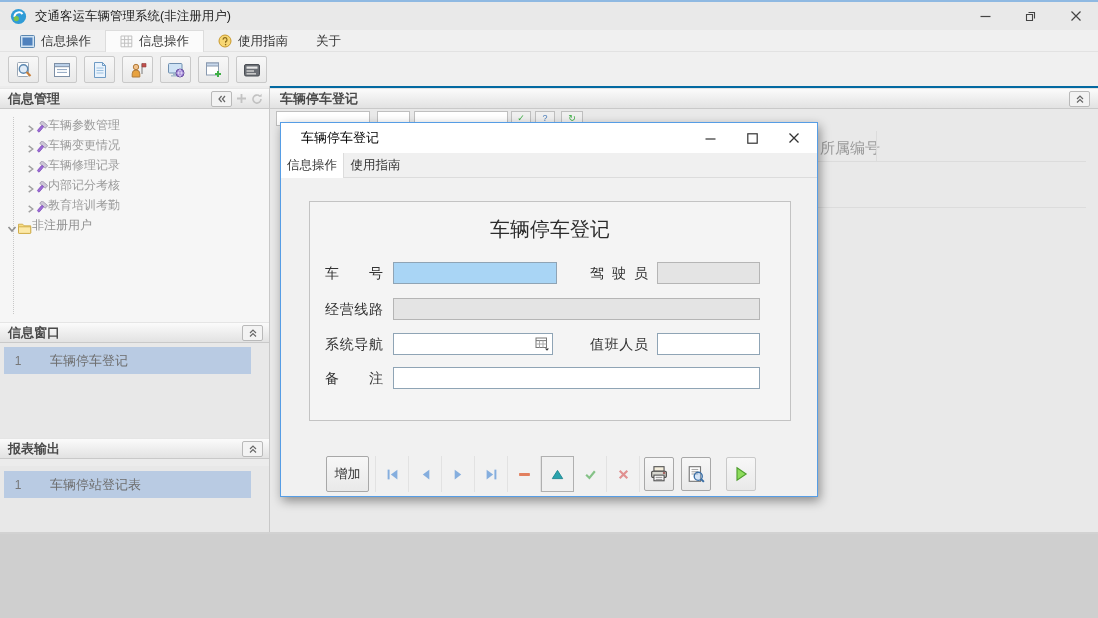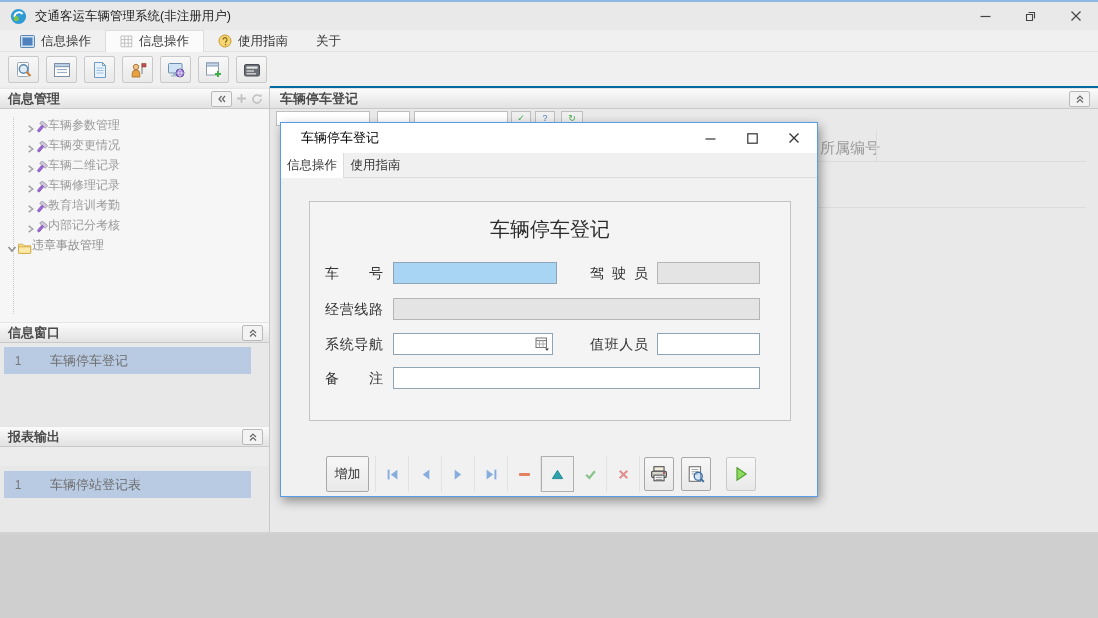--- a/index.html
+++ b/index.html
@@ -285,86 +285,74 @@
     <div class="tree-item leaf">
       <svg width="9" height="10" viewBox="0 0 10 10">
           <path d="M3 1.5 L7.5 5 L3 8.5" fill="none" stroke="#a2a2a2" stroke-width="1.6"></path>
         </svg>
       <svg width="13" height="13" viewBox="0 0 13 13">
           <g transform="rotate(40 6.5 6.5)">
             <rect x="2.5" y="1" width="7.5" height="3.6" rx="0.8" fill="#cdc8d6" stroke="#9a93a8" stroke-width="0.7"></rect>
             <rect x="5.3" y="4.4" width="2.4" height="7.4" rx="0.9" fill="#9b6ad6" stroke="#7b4ab6" stroke-width="0.7"></rect>
           </g>
         </svg>
-      <span>车辆二维记录</span>
+      <span>车辆修理记录</span>
     </div>
     <div class="tree-item leaf">
       <svg width="9" height="10" viewBox="0 0 10 10">
           <path d="M3 1.5 L7.5 5 L3 8.5" fill="none" stroke="#a2a2a2" stroke-width="1.6"></path>
         </svg>
       <svg width="13" height="13" viewBox="0 0 13 13">
           <g transform="rotate(40 6.5 6.5)">
             <rect x="2.5" y="1" width="7.5" height="3.6" rx="0.8" fill="#cdc8d6" stroke="#9a93a8" stroke-width="0.7"></rect>
             <rect x="5.3" y="4.4" width="2.4" height="7.4" rx="0.9" fill="#9b6ad6" stroke="#7b4ab6" stroke-width="0.7"></rect>
           </g>
         </svg>
-      <span>车辆修理记录</span>
+      <span>内部记分考核</span>
     </div>
     <div class="tree-item leaf">
       <svg width="9" height="10" viewBox="0 0 10 10">
           <path d="M3 1.5 L7.5 5 L3 8.5" fill="none" stroke="#a2a2a2" stroke-width="1.6"></path>
         </svg>
       <svg width="13" height="13" viewBox="0 0 13 13">
           <g transform="rotate(40 6.5 6.5)">
             <rect x="2.5" y="1" width="7.5" height="3.6" rx="0.8" fill="#cdc8d6" stroke="#9a93a8" stroke-width="0.7"></rect>
             <rect x="5.3" y="4.4" width="2.4" height="7.4" rx="0.9" fill="#9b6ad6" stroke="#7b4ab6" stroke-width="0.7"></rect>
           </g>
         </svg>
       <span>教育培训考勤</span>
     </div>
-    <div class="tree-item leaf">
-      <svg width="9" height="10" viewBox="0 0 10 10">
-          <path d="M3 1.5 L7.5 5 L3 8.5" fill="none" stroke="#a2a2a2" stroke-width="1.6"></path>
-        </svg>
-      <svg width="13" height="13" viewBox="0 0 13 13">
-          <g transform="rotate(40 6.5 6.5)">
-            <rect x="2.5" y="1" width="7.5" height="3.6" rx="0.8" fill="#cdc8d6" stroke="#9a93a8" stroke-width="0.7"></rect>
-            <rect x="5.3" y="4.4" width="2.4" height="7.4" rx="0.9" fill="#9b6ad6" stroke="#7b4ab6" stroke-width="0.7"></rect>
-          </g>
-        </svg>
-      <span>内部记分考核</span>
-    </div>
     <div class="tree-item folder">
       <svg width="10" height="10" viewBox="0 0 10 10">
           <path d="M1.5 3 L5 7 L8.5 3" fill="none" stroke="#8f8f8f" stroke-width="1.6"></path>
         </svg>
       <svg width="15" height="12" viewBox="0 0 14 12">
           <path d="M1 2.2 h4.2 l1.4 1.6 H13.2 V10.6 a0.8 0.8 0 0 1 -0.8 0.8 H1.8 A0.8 0.8 0 0 1 1 10.6 Z" fill="#f7dd84" stroke="#caa53d" stroke-width="0.8"></path>
           <path d="M1 4.8 h12.2 v5.8 a0.8 0.8 0 0 1 -0.8 0.8 H1.8 A0.8 0.8 0 0 1 1 10.6 Z" fill="#fce9a8" stroke="#caa53d" stroke-width="0.8"></path>
         </svg>
-      <span>违章事故管理</span>
+      <span>非注册用户</span>
     </div>
   </div>
 
   <div class="panel-header" style="left:0;top:322px;width:269px;height:21px">
     <span>信息窗口</span>
     <div class="hdr-btn" style="position:absolute;right:6px">
       <svg width="10" height="10" viewBox="0 0 10 10">
           <path d="M2 5 L5 2 L8 5 M2 8.5 L5 5.5 L8 8.5" fill="none" stroke="#666" stroke-width="1.2"></path>
         </svg>
     </div>
   </div>
   <div class="side-list" style="top:343px;height:99px">
     <div class="list-row" style="top:4px">
       <span class="idx">1</span>
       <span class="lbl">车辆停车登记</span>
     </div>
   </div>
 
-  <div class="panel-header" style="left:0;top:426px;width:269px;height:21px">
+  <div class="panel-header" style="left:0;top:438px;width:269px;height:21px">
     <span>报表输出</span>
     <div class="hdr-btn" style="position:absolute;right:6px">
       <svg width="10" height="10" viewBox="0 0 10 10">
           <path d="M2 5 L5 2 L8 5 M2 8.5 L5 5.5 L8 8.5" fill="none" stroke="#666" stroke-width="1.2"></path>
         </svg>
     </div>
   </div>
   <div class="side-list" style="top:466px;height:122px">
     <div class="list-row" style="top:5px">
       <span class="idx">1</span>

